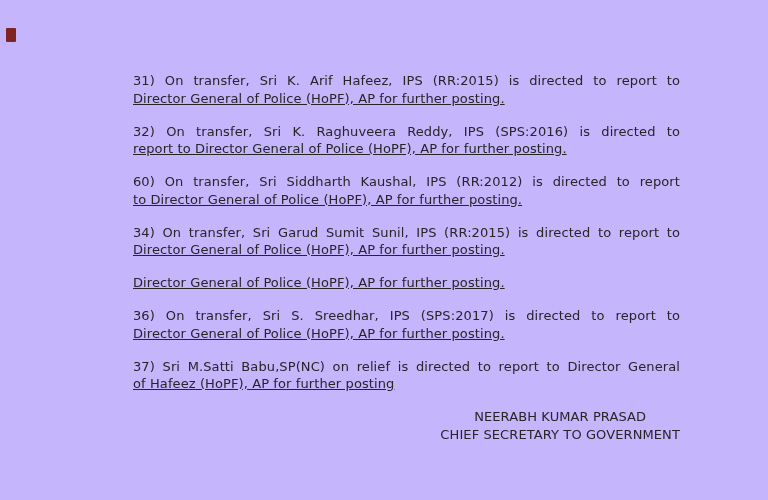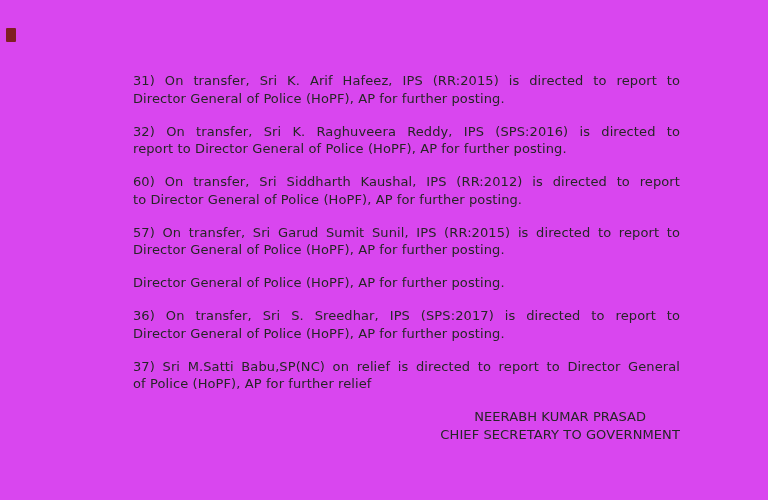--- a/index.html
+++ b/index.html
@@ -11,21 +11,21 @@
     height: 500px;
     background: #ffffff;
     overflow: hidden;
     position: relative;
     font-family: "DejaVu Sans", "Liberation Sans", sans-serif;
     color: #262626;
   }
   .page {
     position: absolute;
     inset: 0;
-    background: #d946ef;
+    background: #c4b5fd;
   }
   .scan-artifact {
     position: absolute;
     left: 6px;
     top: 28px;
     width: 10px;
     height: 14px;
     border-radius: 1px;
     opacity: 0.95;
   }
@@ -40,20 +40,21 @@
   }
   .para {
     margin: 0 0 15.5px 0;
   }
   .para .l1 {
     text-align: justify;
     text-align-last: justify;
   }
   .para .l2 {
     text-align: left;
+    text-decoration: underline;
   }
   .order-line {
     margin: 2.5px 0 15.5px -10px;
     white-space: nowrap;
   }
   .signature {
     display: flex;
     justify-content: flex-end;
     align-items: center;
   }
@@ -80,36 +81,36 @@
     <div class="l1">32) On transfer, Sri K. Raghuveera Reddy, IPS (SPS:2016) is directed to</div>
     <div class="l2">report to Director General of Police (HoPF), AP for further posting.</div>
   </div>
 
   <div class="para">
     <div class="l1">60) On transfer, Sri Siddharth Kaushal, IPS (RR:2012)  is directed to report</div>
     <div class="l2">to Director General of Police (HoPF), AP for further posting.</div>
   </div>
 
   <div class="para">
-    <div class="l1">57) On transfer, Sri Garud Sumit Sunil, IPS (RR:2015) is directed to report to</div>
+    <div class="l1">34) On transfer, Sri Garud Sumit Sunil, IPS (RR:2015) is directed to report to</div>
     <div class="l2">Director General of Police (HoPF), AP for further posting.</div>
   </div>
 
   <div class="para">
     <div class="l2">Director General of Police (HoPF), AP for further posting.</div>
   </div>
 
   <div class="para">
     <div class="l1">36) On transfer, Sri S. Sreedhar, IPS (SPS:2017) is directed to report to</div>
     <div class="l2">Director General of Police (HoPF), AP for further posting.</div>
   </div>
 
   <div class="para">
     <div class="l1">37) Sri M.Satti Babu,SP(NC) on relief is directed to report to Director General</div>
-    <div class="l2">of Police (HoPF), AP for further relief</div>
+    <div class="l2">of Hafeez (HoPF), AP for further posting</div>
   </div>
 </div>
 
 
     <div class="signature">
       <div class="sig-inner">
         <div>NEERABH KUMAR PRASAD</div>
         <div>CHIEF SECRETARY TO GOVERNMENT</div>
       </div>
     </div>

